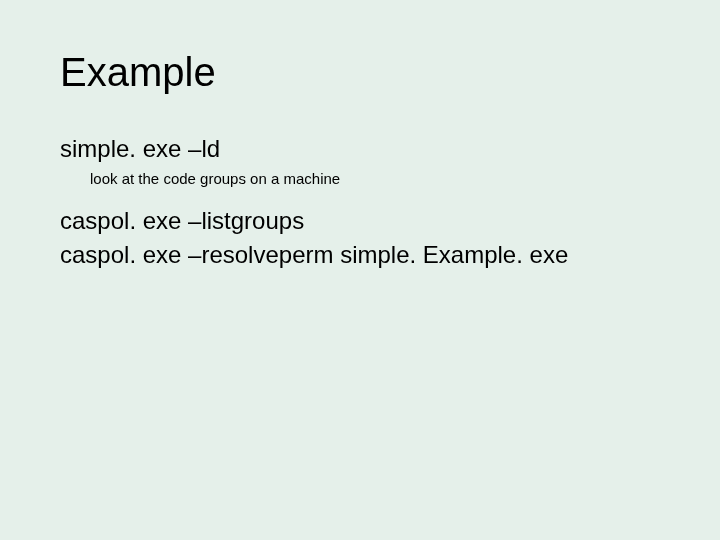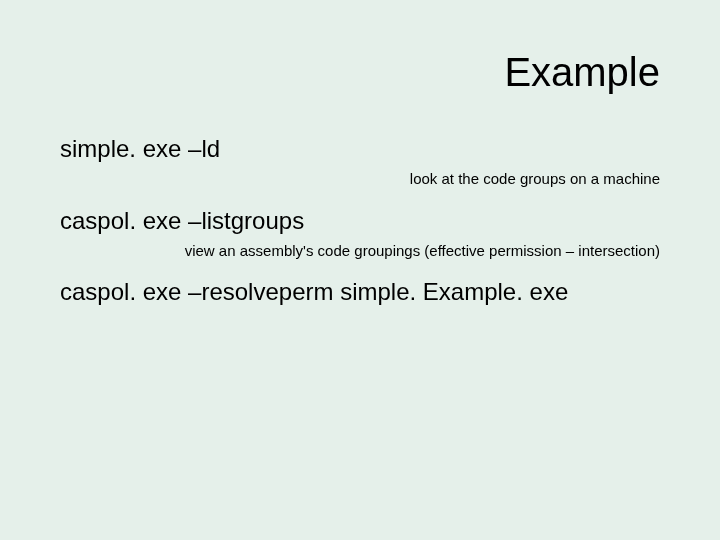--- a/index.html
+++ b/index.html
@@ -12,42 +12,40 @@
     color: #000;
   }
   .slide {
     box-sizing: border-box;
     width: 720px;
     height: 540px;
     padding: 30px 60px 40px 60px;
   }
   .title {
     font-size: 40px;
-    text-align: right;
+    text-align: left;
     margin: 20px 0 40px 0;
     font-weight: normal;
   }
   .cmd {
     font-size: 24px;
     margin: 6px 0 2px 0;
   }
   .desc {
     font-size: 15px;
     margin: 6px 0 18px 30px;
     line-height: 1.3;
-    text-align: right;
   }
 </style>
 </head>
 <body>
 
 <div class="slide">
   <h1 class="title">Example</h1>
 
   <div class="cmd">simple. exe –ld</div>
   <div class="desc">look at the code groups on a machine</div>
 
   <div class="cmd">caspol. exe –listgroups</div>
 
-  <div class="desc">view an assembly's code groupings  (effective permission – intersection)</div>
 
   <div class="cmd">caspol. exe –resolveperm simple. Example. exe</div>
 </div>
 
 </body></html>

